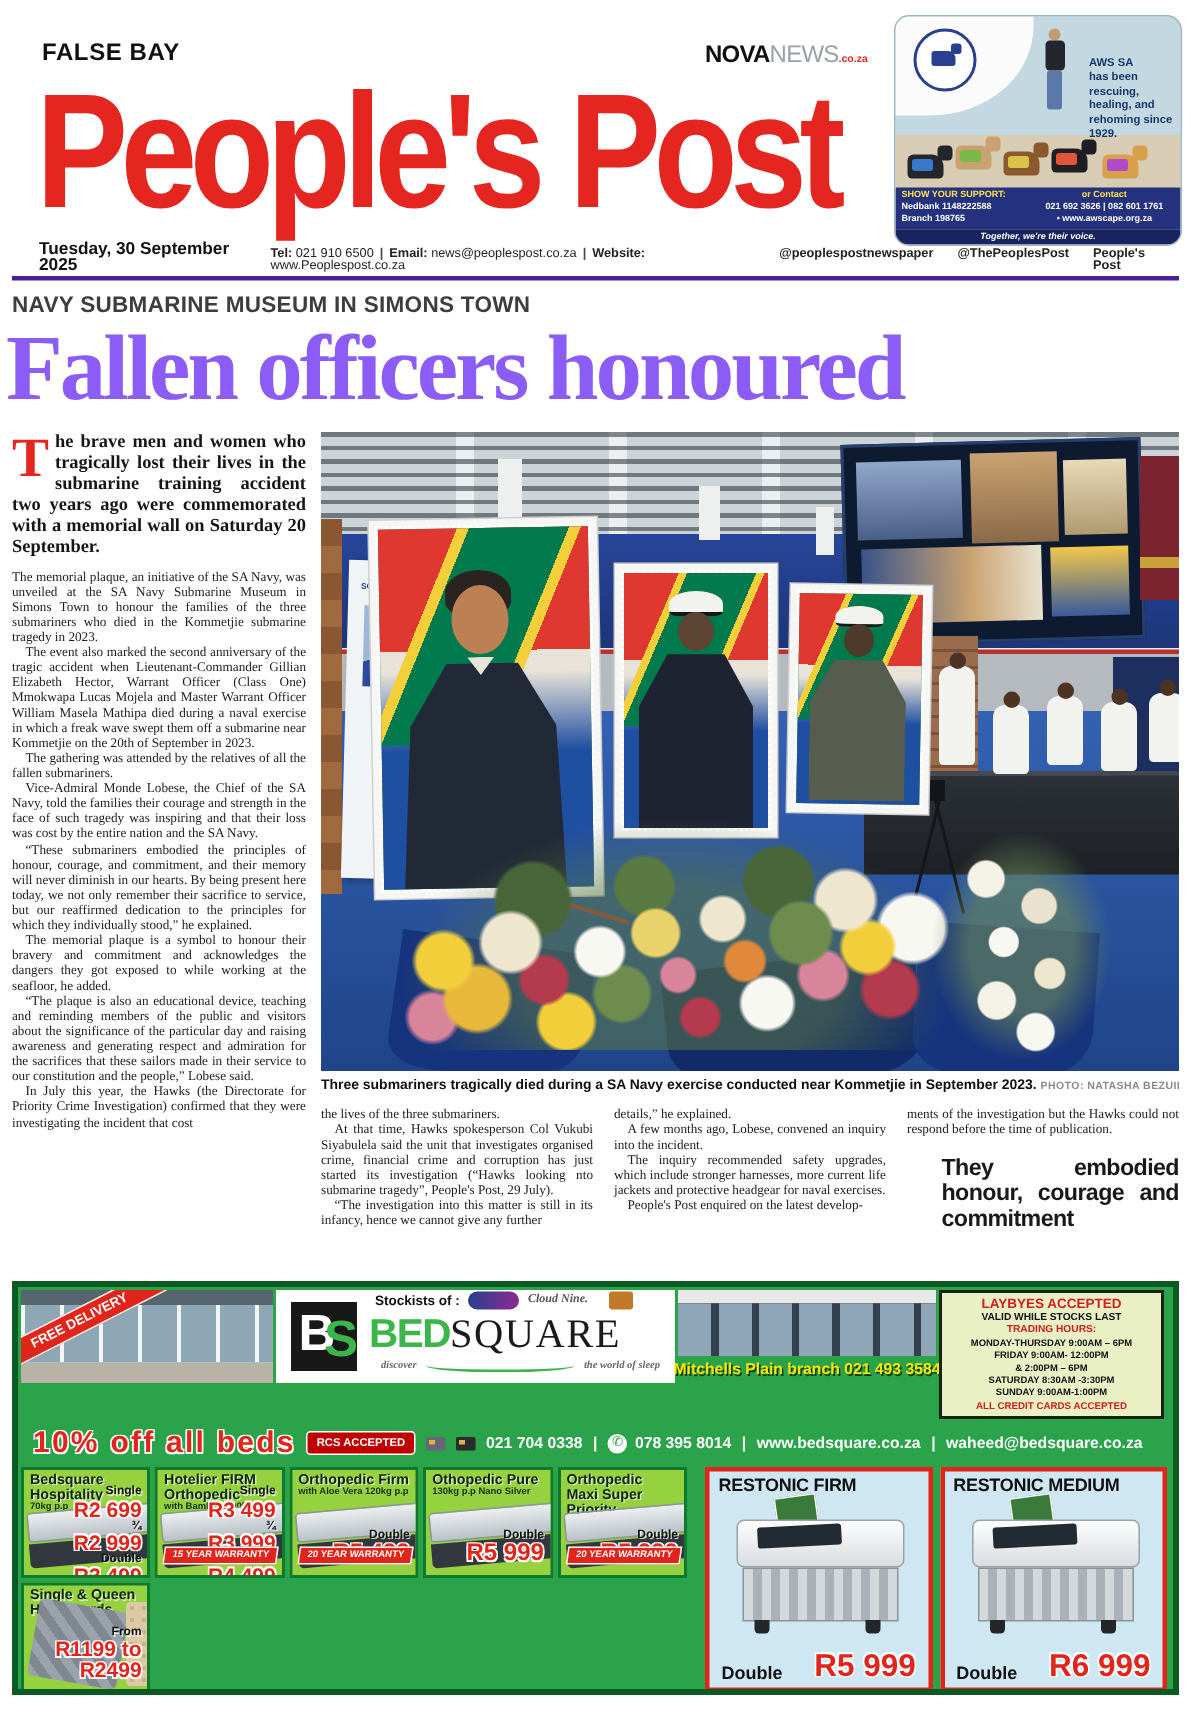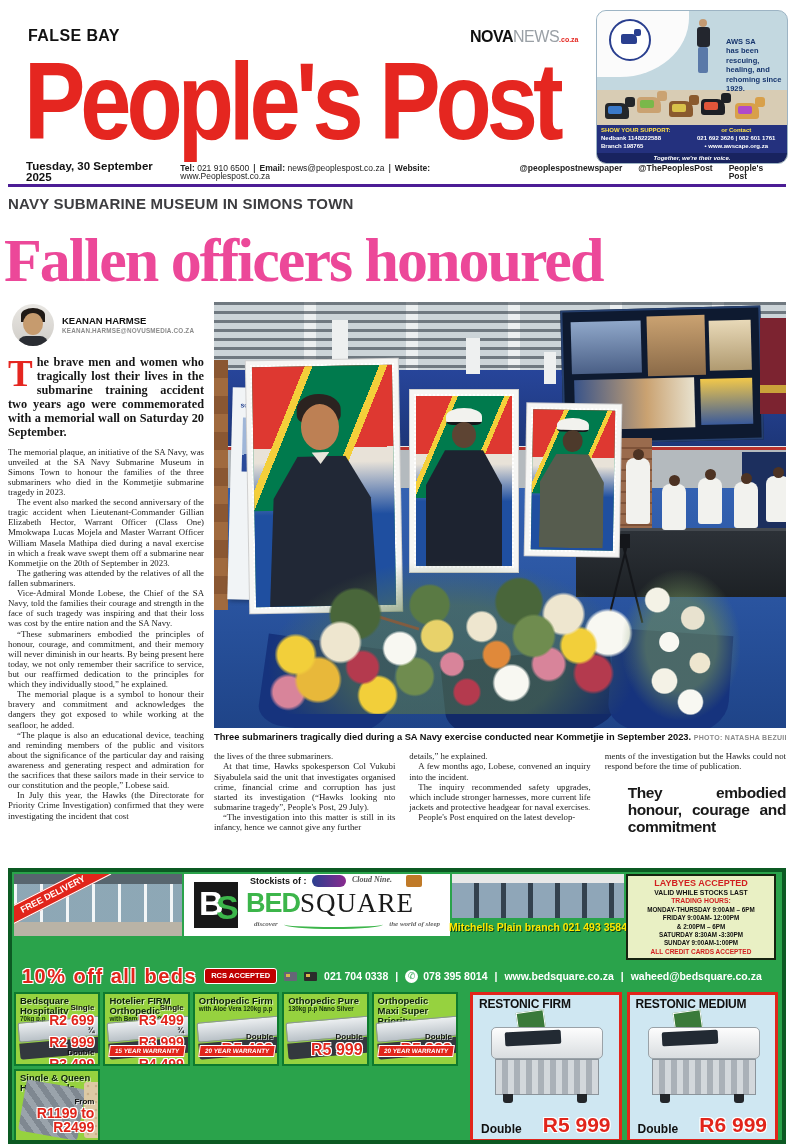--- a/index.html
+++ b/index.html
@@ -33,21 +33,21 @@
   .dog::before{content:"";position:absolute;right:-6px;top:-6px;width:10px;height:10px;border-radius:3px;background:var(--c);}
   .dog::after{content:"";position:absolute;left:3px;top:3px;width:14px;height:8px;border-radius:2px;background:var(--v);}
   .aws-bar{position:absolute;left:0;right:0;bottom:10px;height:28px;background:#24317e;display:flex;color:#fff;}
   .aws-bar .c1{width:47%;padding:2px 0 0 4px;}
   .aws-bar .c2{width:53%;padding:2px 2px 0 0;text-align:center;}
   .aws-y{font:800 6px/1.3 "Liberation Sans",sans-serif;color:#ffe14a;}
   .aws-w{font:700 6px/1.3 "Liberation Sans",sans-serif;color:#fff;}
   .aws-tag{position:absolute;left:0;right:0;bottom:0;height:10px;background:#18235f;color:#fff;font:italic 800 6px/10px "Liberation Sans",sans-serif;text-align:center;}
   
   .kicker{margin:9px 8px 0;font:800 15px/1 "Liberation Sans",sans-serif;color:#3d3d40;letter-spacing:.2px;}
-  .headline{margin:18px 4px 0;font:700 62px/1.02 "Liberation Serif",serif;color:#ec4899;letter-spacing:-2px;white-space:nowrap;}
+  .headline{margin:4px 4px 0;font:700 62px/1.02 "Liberation Serif",serif;color:#8b5cf6;letter-spacing:-2px;white-space:nowrap;}
   
   .main{display:flex;gap:10px;margin:10px 8px 0;height:556px;overflow:hidden;}
   .colL{width:196px;flex:none;overflow:hidden;}
   .colR{flex:1;min-width:0;}
   .byline{display:flex;gap:8px;align-items:center;margin:2px 0 10px 4px;}
   .avatar{width:42px;height:42px;border-radius:50%;flex:none;position:relative;overflow:hidden;background:linear-gradient(#e9e7e3,#cfccc7);}
   .av-hair{position:absolute;left:9px;top:4px;width:24px;height:14px;border-radius:50% 50% 0 0;background:#201a16;}
   .av-face{position:absolute;left:11px;top:9px;width:20px;height:22px;border-radius:50%;background:#c69b6e;}
   .av-shirt{position:absolute;left:6px;bottom:-4px;width:30px;height:14px;border-radius:8px 8px 0 0;background:#2a2d33;}
   .by-name{font:800 9.5px/1.3 "Liberation Sans",sans-serif;color:#111;}
@@ -197,31 +197,20 @@
       </span>
     </div>
   </div>
 
   <div class="kicker">NAVY SUBMARINE MUSEUM IN SIMONS TOWN</div>
   <div class="headline">Fallen officers honoured</div>
 
   <div class="main">
 
     <div class="colL">
-      <div class="byline">
-        <div class="avatar">
-          <div class="av-hair"></div>
-          <div class="av-face"></div>
-          <div class="av-shirt"></div>
-        </div>
-        <div>
-          <div class="by-name">KEANAN HARMSE</div>
-          <div class="by-mail">KEANAN.HARMSE@NOVUSMEDIA.CO.ZA</div>
-        </div>
-      </div>
       <div class="lead"><span class="dropcap">T</span><span>he brave men and women who tragically lost their lives in the submarine training accident two years ago were commemorated with a memorial wall on Saturday 20 September.</span></div>
       <div class="body">
         <p class="ni">The memorial plaque, an initiative of the SA Navy, was unveiled at the SA Navy Submarine Museum in Simons Town to honour the families of the three submariners who died in the Kommetjie submarine tragedy in 2023.</p>
         <p>The event also marked the second anniversary of the tragic accident when Lieutenant-Commander Gillian Elizabeth Hector, Warrant Officer (Class One) Mmokwapa Lucas Mojela and Master Warrant Officer William Masela Mathipa died during a naval exercise in which a freak wave swept them off a submarine near Kommetjie on the 20th of September in 2023.</p>
         <p>The gathering was attended by the relatives of all the fallen submariners.</p>
         <p>Vice-Admiral Monde Lobese, the Chief of the SA Navy, told the families their courage and strength in the face of such tragedy was inspiring and that their loss was cost by the entire nation and the SA Navy.</p>
         <p>“These submariners embodied the principles of honour, courage, and commitment, and their memory will never diminish in our hearts. By being present here today, we not only remember their sacrifice to service, but our reaffirmed dedication to the principles for which they individually stood,” he explained.</p>
         <p>The memorial plaque is a symbol to honour their bravery and commitment and acknowledges the dangers they got exposed to while working at the seafloor, he added.</p>
         <p>“The plaque is also an educational device, teaching and reminding members of the public and visitors about the significance of the particular day and raising awareness and generating respect and admiration for the sacrifices that these sailors made in their service to our constitution and the people,” Lobese said.</p>
         <p>In July this year, the Hawks (the Directorate for Priority Crime Investigation) confirmed that they were investigating the incident that cost</p>

